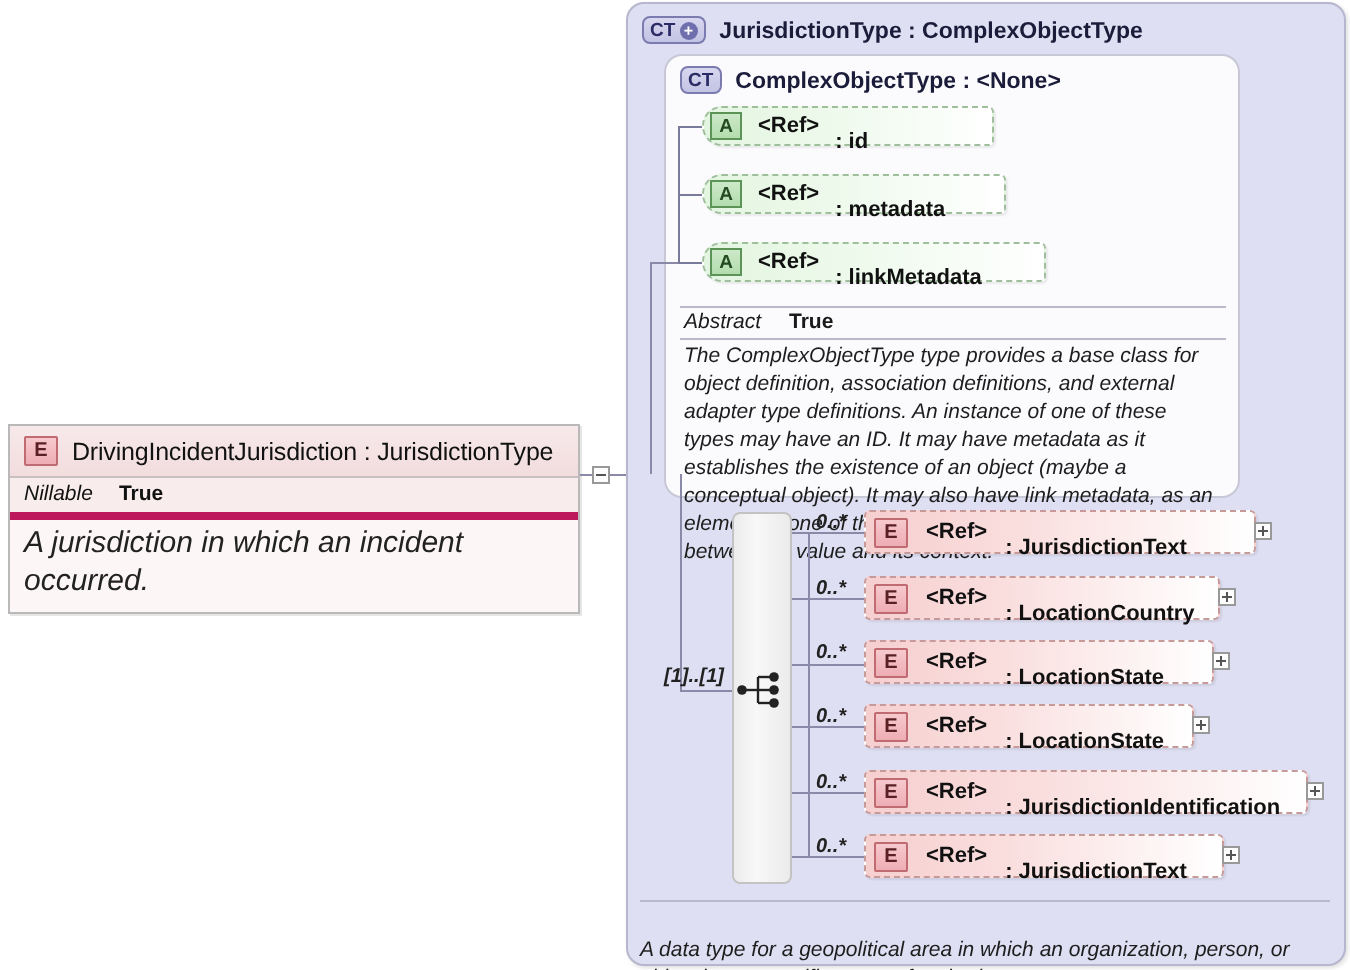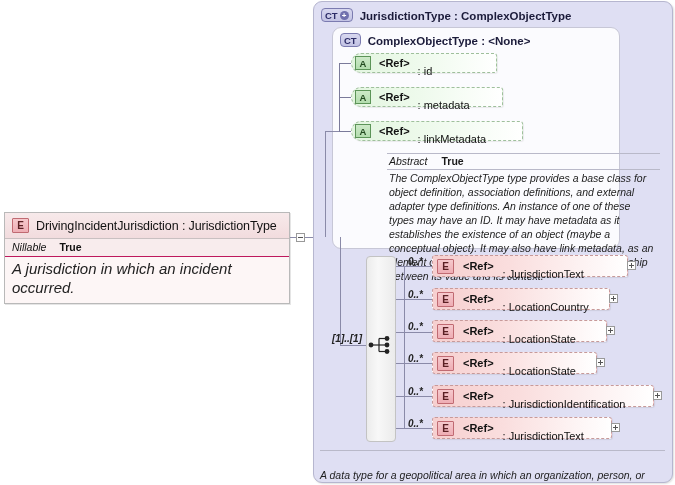--- a/index.html
+++ b/index.html
@@ -57,21 +57,21 @@
     color: #111;
     letter-spacing: -0.1px;
     white-space: nowrap;
   }
   #element-box .eb-prop {
     display: flex;
     align-items: center;
     gap: 13px;
     padding: 2px 7px 3px 7px;
     background: #f8eced;
-    border-bottom: 1px solid #be185d;
+    border-bottom: 4px solid #be185d;
   }
   #element-box .eb-prop-key {
     font-style: italic;
     font-size: 10.5px;
     color: #111;
   }
   #element-box .eb-prop-val {
     font-size: 10.5px;
     font-weight: bold;
     color: #111;
@@ -212,33 +212,32 @@
     box-sizing: border-box;
   }
   .ref-label {
     font-size: 11px;
     font-weight: bold;
     color: #111;
     white-space: nowrap;
   }
   .name-label {
     font-size: 11px;
-    font-weight: normal;
+    font-weight: bold;
     color: #111;
     white-space: nowrap;
     margin-top: 16px;
   }
 
   
   #inner-props {
     position: absolute;
     left: 340px;
     top: 153px;
     width: 273px;
-    margin-left: 47px;
   }
   .prop-line {
     display: flex;
     align-items: baseline;
     gap: 14px;
     border-top: 1px solid #b9b9c9;
     border-bottom: 1px solid #b9b9c9;
     padding: 1px 2px 2px 2px;
   }
   .prop-key { font-style: italic; font-size: 10.5px; }

